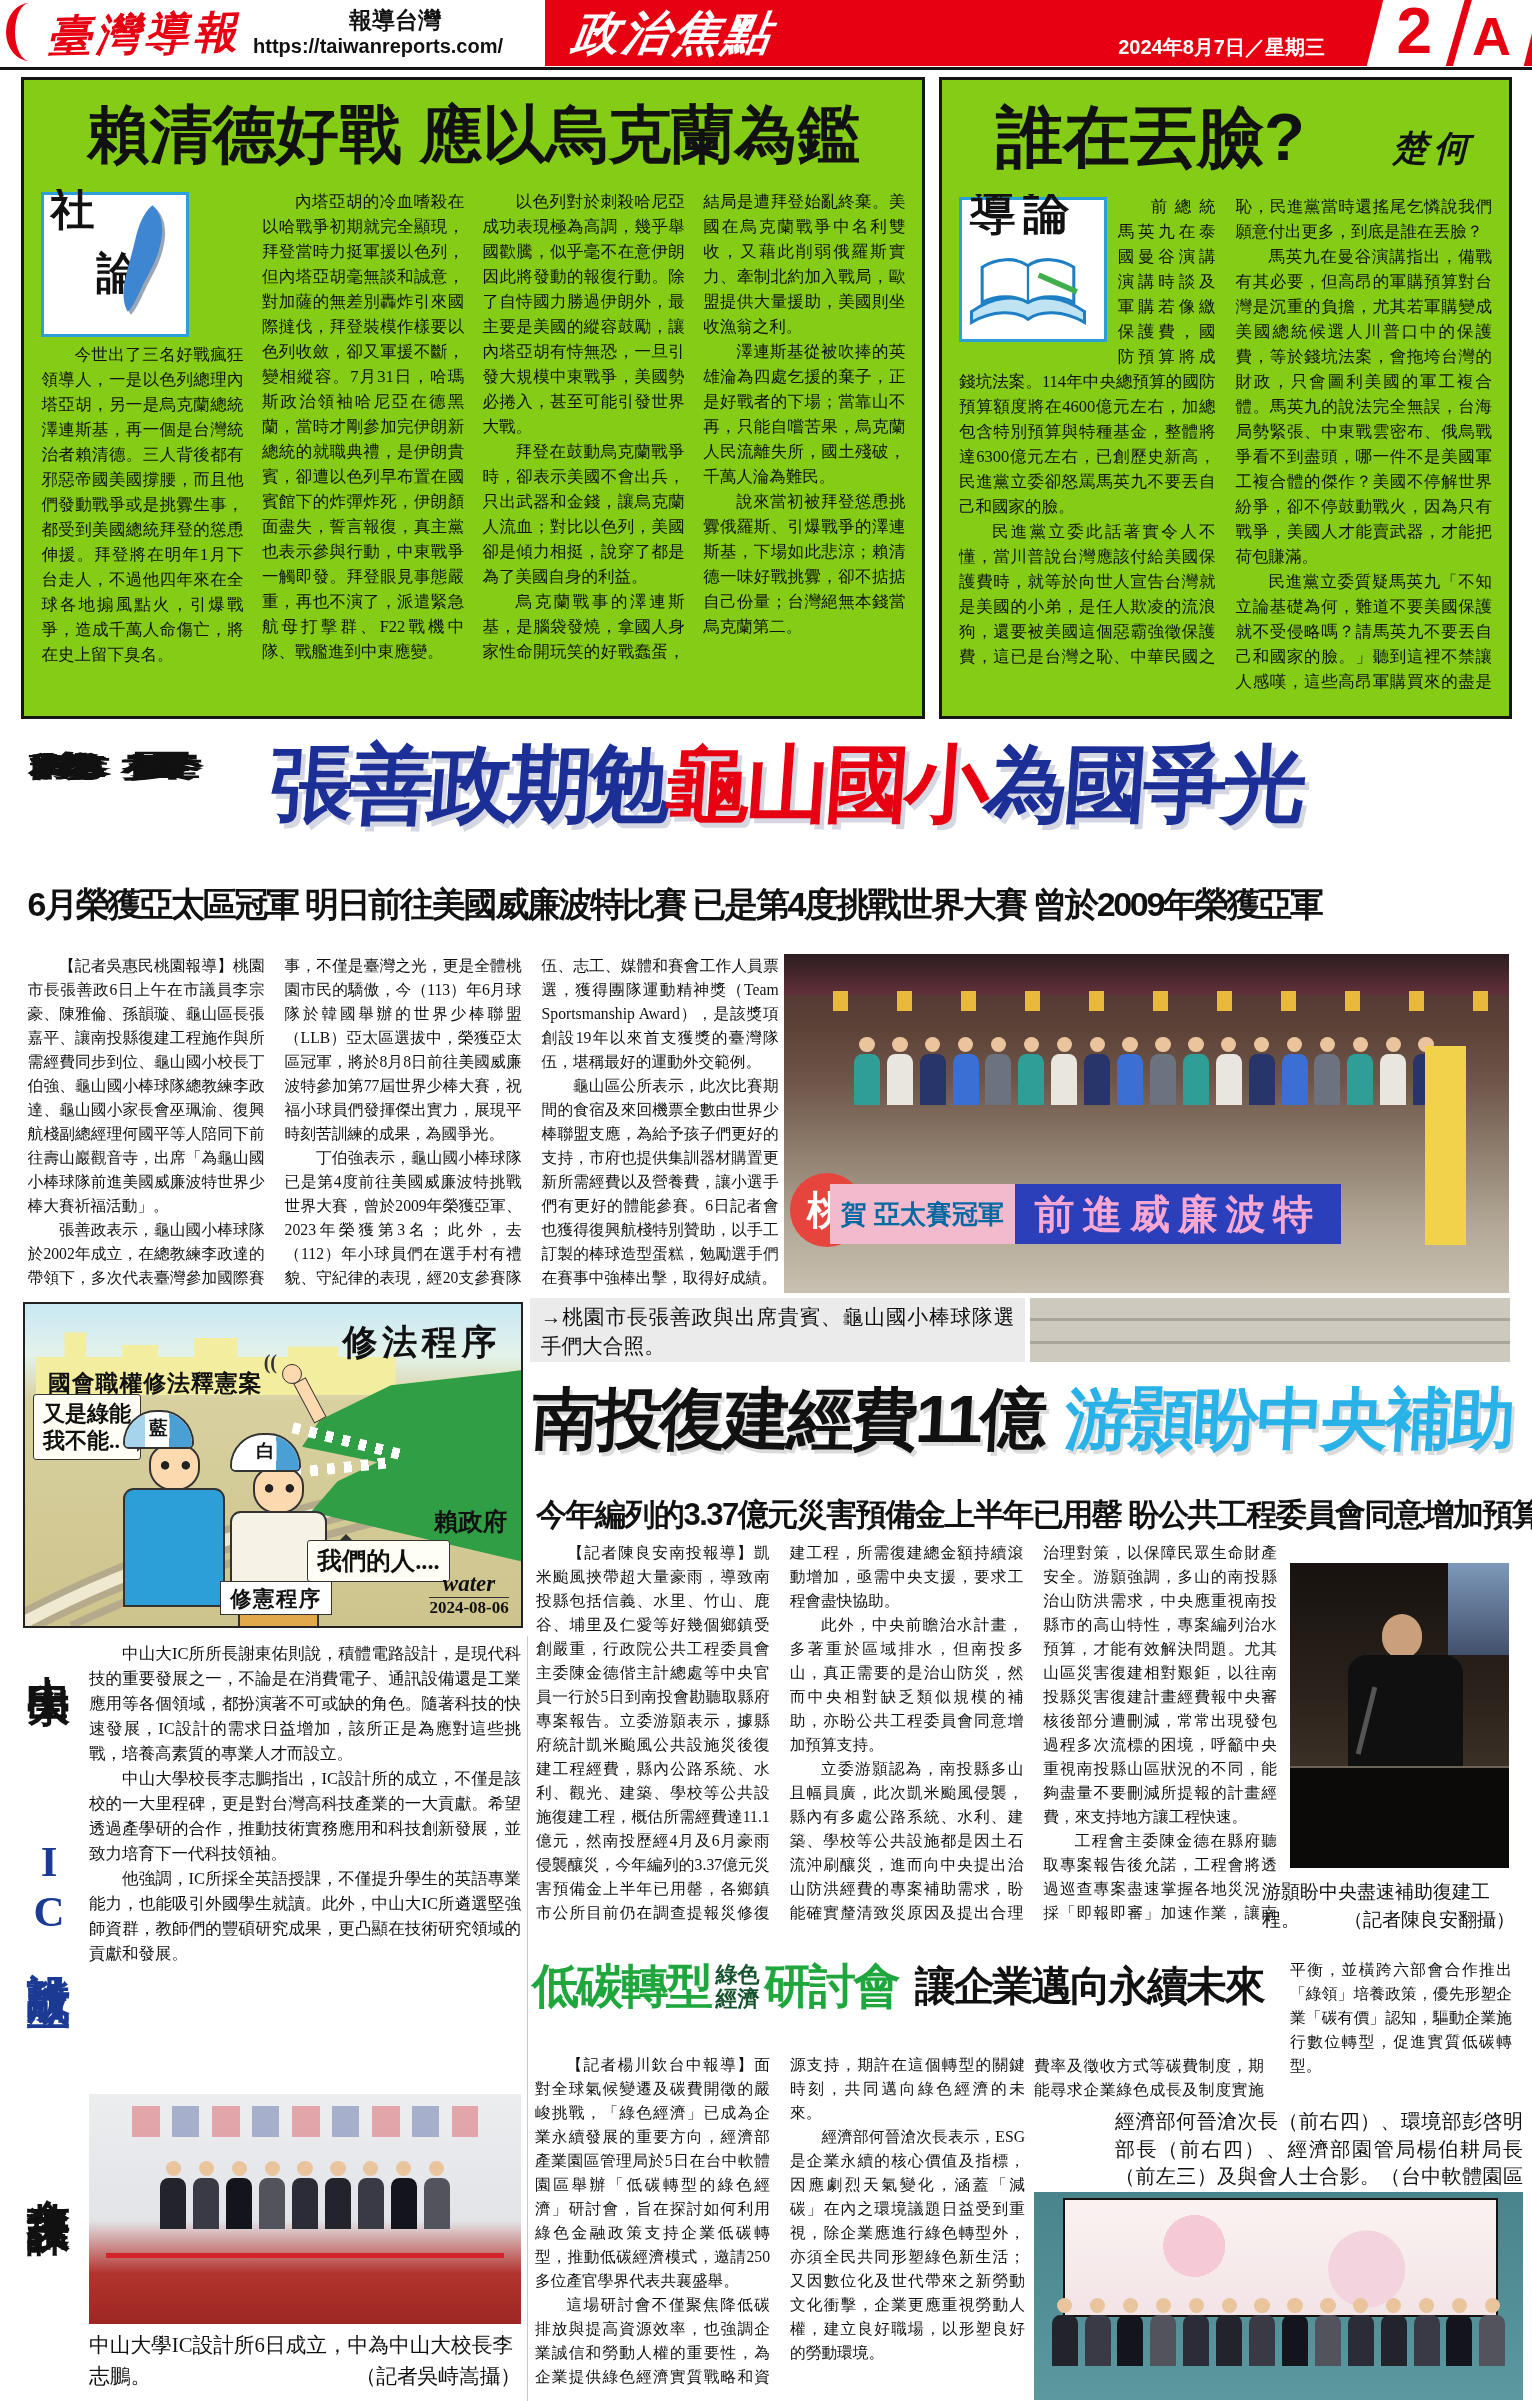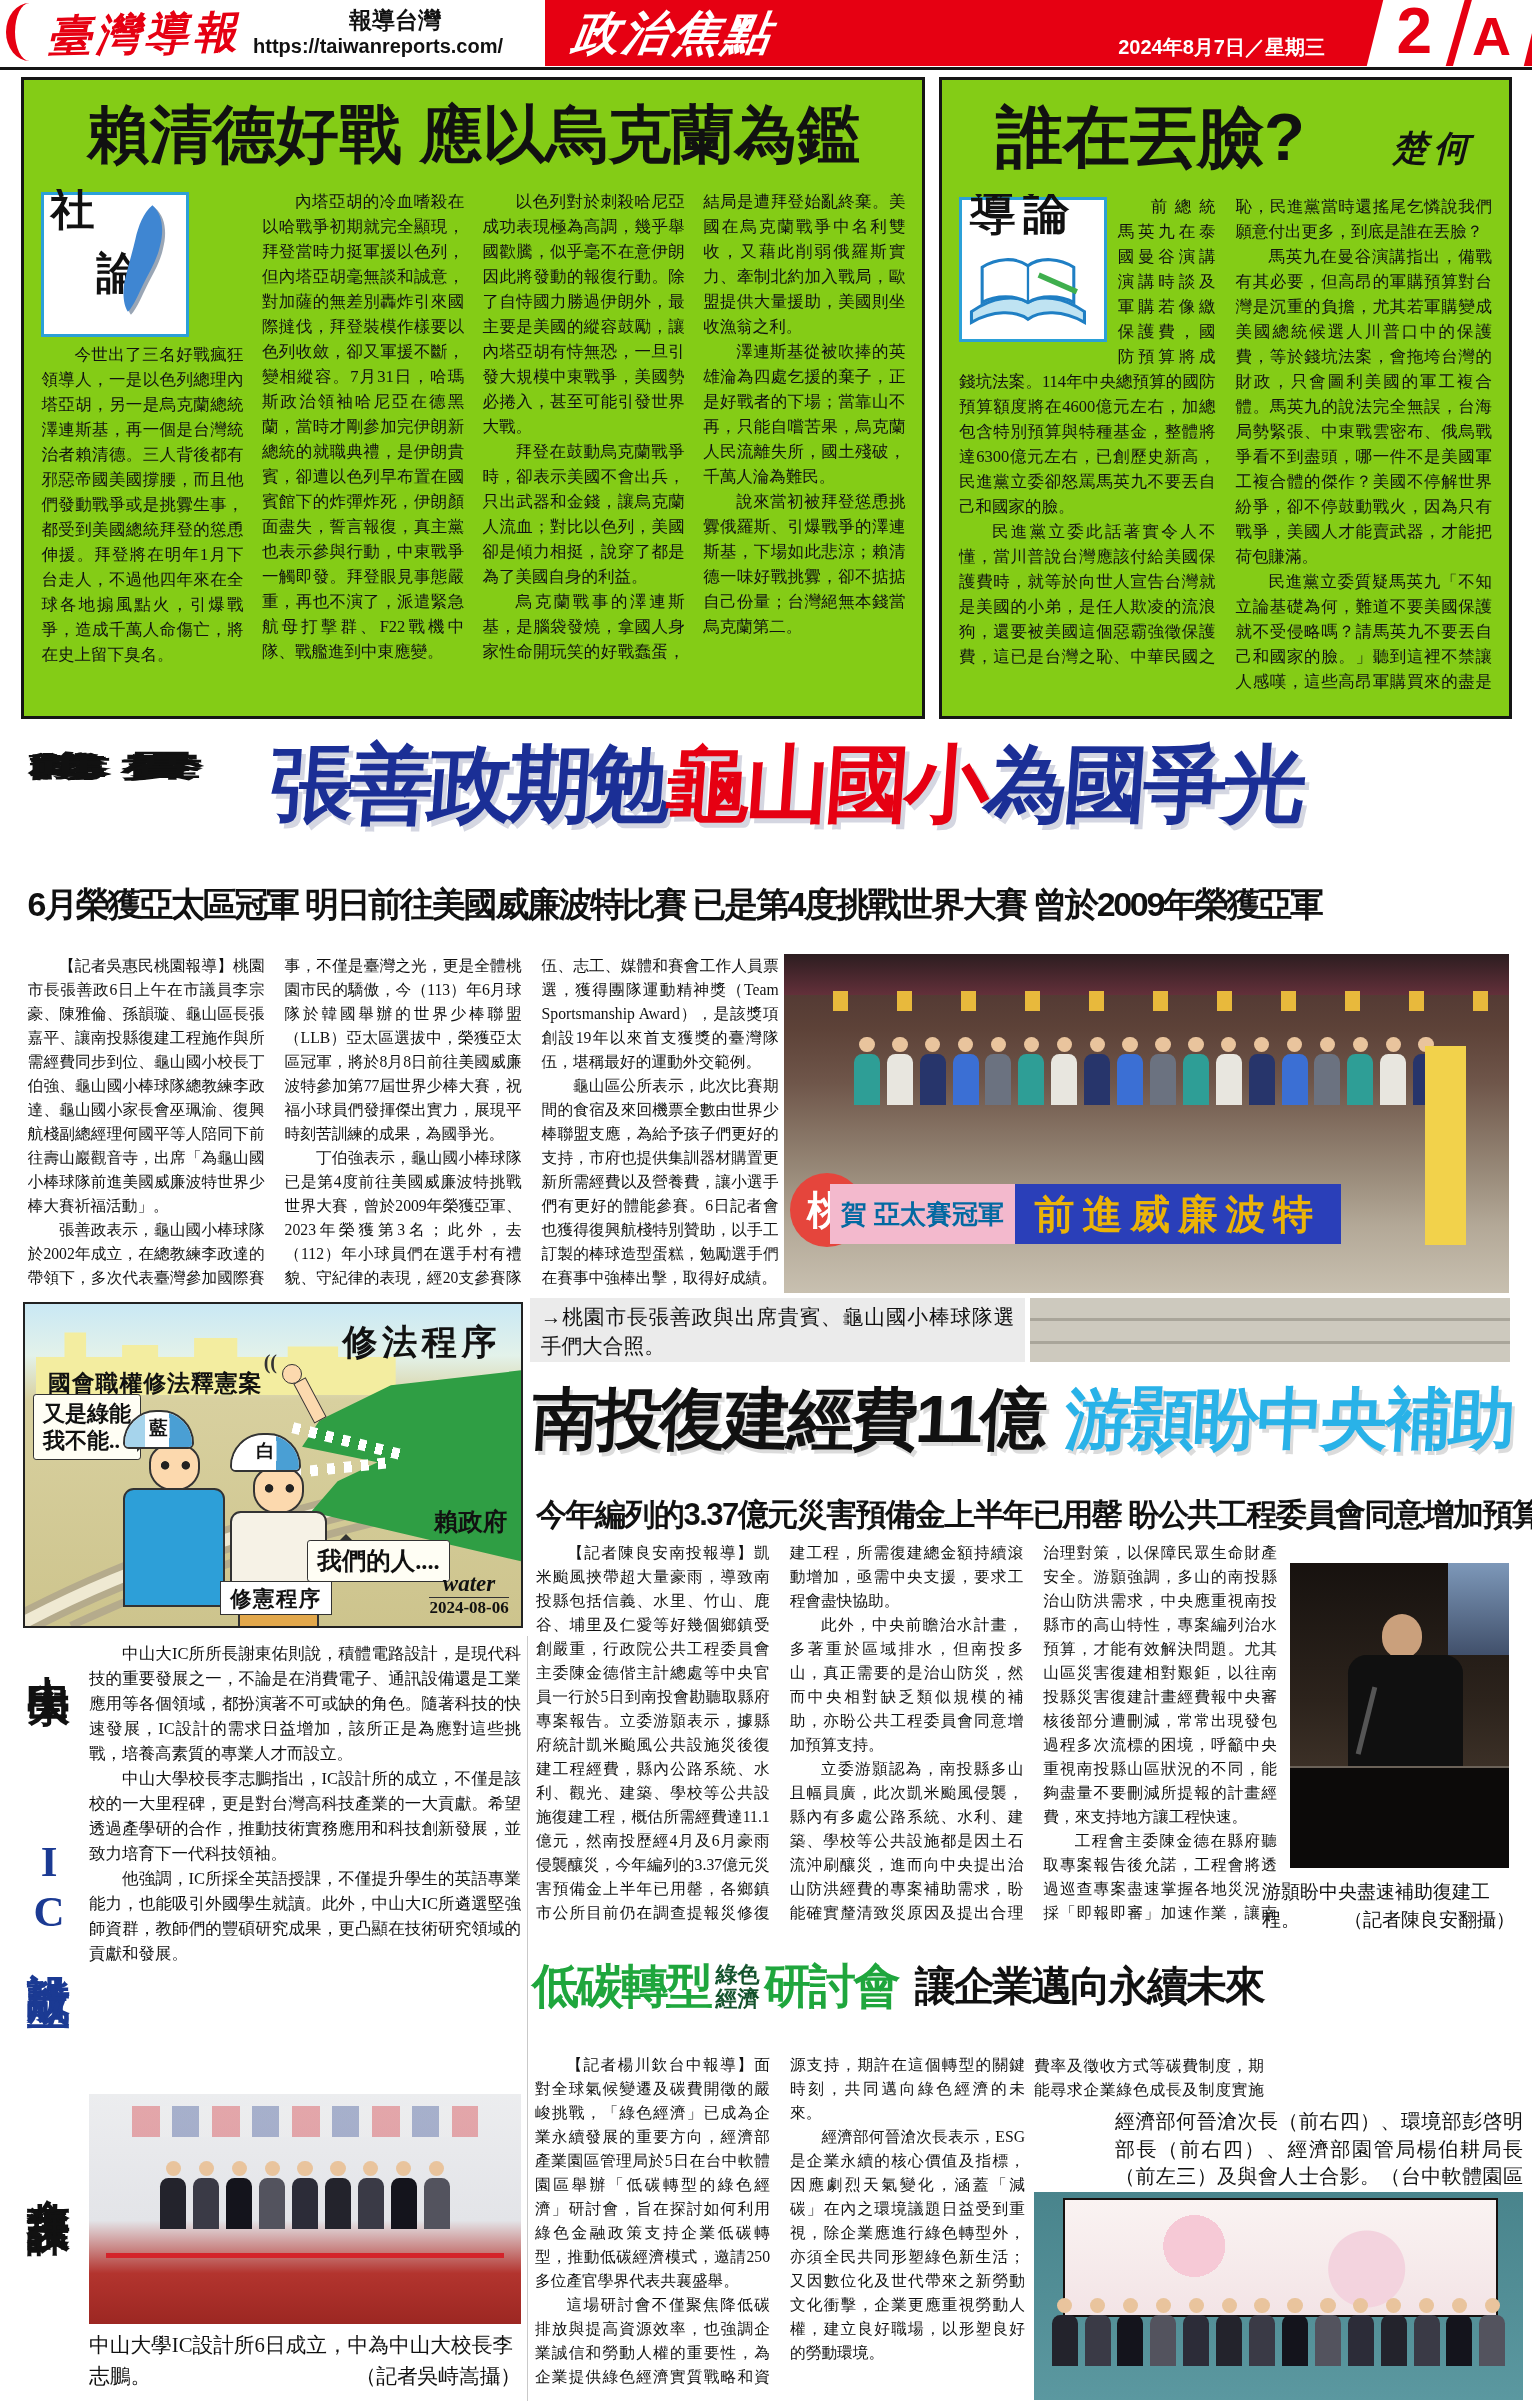--- a/index.html
+++ b/index.html
@@ -56,21 +56,21 @@
   .bb-body p{margin:0;text-indent:2em;}
   
   .bb-photo{left:784px;top:954px;width:725px;height:339px;overflow:hidden;
             background:linear-gradient(180deg,#4a3230 0%,#5d4238 22%,#6f564a 38%,#857263 52%,#9b8d7c 66%,#b3a897 80%,#c8c0b0 100%);}
   .bb-photo .eave{position:absolute;left:0;top:0;width:100%;height:41px;background:linear-gradient(180deg,#2c1d20,#63303a);}
   .bb-photo .lanterns{position:absolute;left:0;top:37px;width:100%;height:20px;
             background:repeating-linear-gradient(90deg,transparent 0 49px,#e8b93c 49px 64px);}
   .bb-photo .crowd{position:absolute;left:0;right:0;top:100px;}
   .bb-banner{position:absolute;left:46px;top:230px;height:60px;display:flex;align-items:stretch;}
   .bb-banner .pink{background:#f3b9cd;color:#0369a1;font-weight:900;font-size:26px;display:flex;align-items:center;padding:0 10.7px;font-family:"Liberation Sans",sans-serif;}
-  .bb-banner .blue{background:#2a3fb9;color:#eab308;font-weight:900;font-size:40px;letter-spacing:7.7px;display:flex;align-items:center;padding:0 20px;font-family:"Liberation Sans",sans-serif;}
+  .bb-banner .blue{background:#2a3fb9;color:#f9a8d4;font-weight:900;font-size:40px;letter-spacing:7.7px;display:flex;align-items:center;padding:0 20px;font-family:"Liberation Sans",sans-serif;}
   .bb-stamp{position:absolute;left:6.1px;top:219px;width:74px;height:74px;border-radius:50%;background:#e5453c;
             color:#fff;font-size:40px;font-weight:900;text-align:center;line-height:74px;font-family:"Liberation Sans",sans-serif;}
   .bb-yellow{position:absolute;right:43px;top:92px;width:41px;height:199px;background:#f2d24b;
              writing-mode:vertical-rl;text-orientation:upright;color:#c43;font-size:23px;font-weight:900;text-align:center;}
   .bb-caption{left:530px;top:1298px;width:495px;height:64px;background:#ebebeb;font-size:20.7px;line-height:29px;
               padding:4.6px 10.7px;box-sizing:border-box;text-align:justify;}
   .bb-steps{left:1030px;top:1298px;width:480px;height:64px;
             background:repeating-linear-gradient(180deg,#cdc9be 0 20px,#a9a59a 20px 23px);}
   
   .cartoon{left:23px;top:1302px;width:496px;height:322px;border:2.3px solid #222;overflow:hidden;
@@ -393,20 +393,21 @@
     <span class="b">讓企業邁向永續未來</span>
   </div>
   <div class="abs lc-bodyA">
     <div>
         <p>【記者楊川欽台中報導】面對全球氣候變遷及碳費開徵的嚴峻挑戰，「綠色經濟」已成為企業永續發展的重要方向，經濟部產業園區管理局於5日在台中軟體園區舉辦「低碳轉型的綠色經濟」研討會，旨在探討如何利用綠色金融政策支持企業低碳轉型，推動低碳經濟模式，邀請250多位產官學界代表共襄盛舉。</p>
         <p>這場研討會不僅聚焦降低碳排放與提高資源效率，也強調企業誠信和勞動人權的重要性，為企業提供綠色經濟實質戰略和資源支持，期許在這個轉型的關鍵時刻，共同邁向綠色經濟的未來。</p>
         <p>經濟部何晉滄次長表示，ESG是企業永續的核心價值及指標，因應劇烈天氣變化，涵蓋「減碳」在內之環境議題日益受到重視，除企業應進行綠色轉型外，亦須全民共同形塑綠色新生活；又因數位化及世代帶來之新勞動文化衝擊，企業更應重視勞動人權，建立良好職場，以形塑良好的勞動環境。</p>
       </div>
   </div>
   <div class="abs lc-bodyB">費率及徵收方式等碳費制度，期能尋求企業綠色成長及制度實施成本間之</div>
+  <div class="abs lc-bodyC">平衡，並橫跨六部會合作推出「綠領」培養政策，優先形塑企業「碳有價」認知，驅動企業施行數位轉型，促進實質低碳轉型。</div>
   <div class="abs lc-cap">經濟部何晉滄次長（前右四）、環境部彭啓明部長（前右四）、經濟部園管局楊伯耕局長（前左三）及與會人士合影。（台中軟體園區提供）</div>
   <div class="abs lc-photo">
     <div class="screen"></div>
     <div class="crowd">
         <i class="person s0"></i>
         <i class="person s1"></i>
         <i class="person s2"></i>
         <i class="person s3"></i>
         <i class="person s4"></i>
         <i class="person s0"></i>

